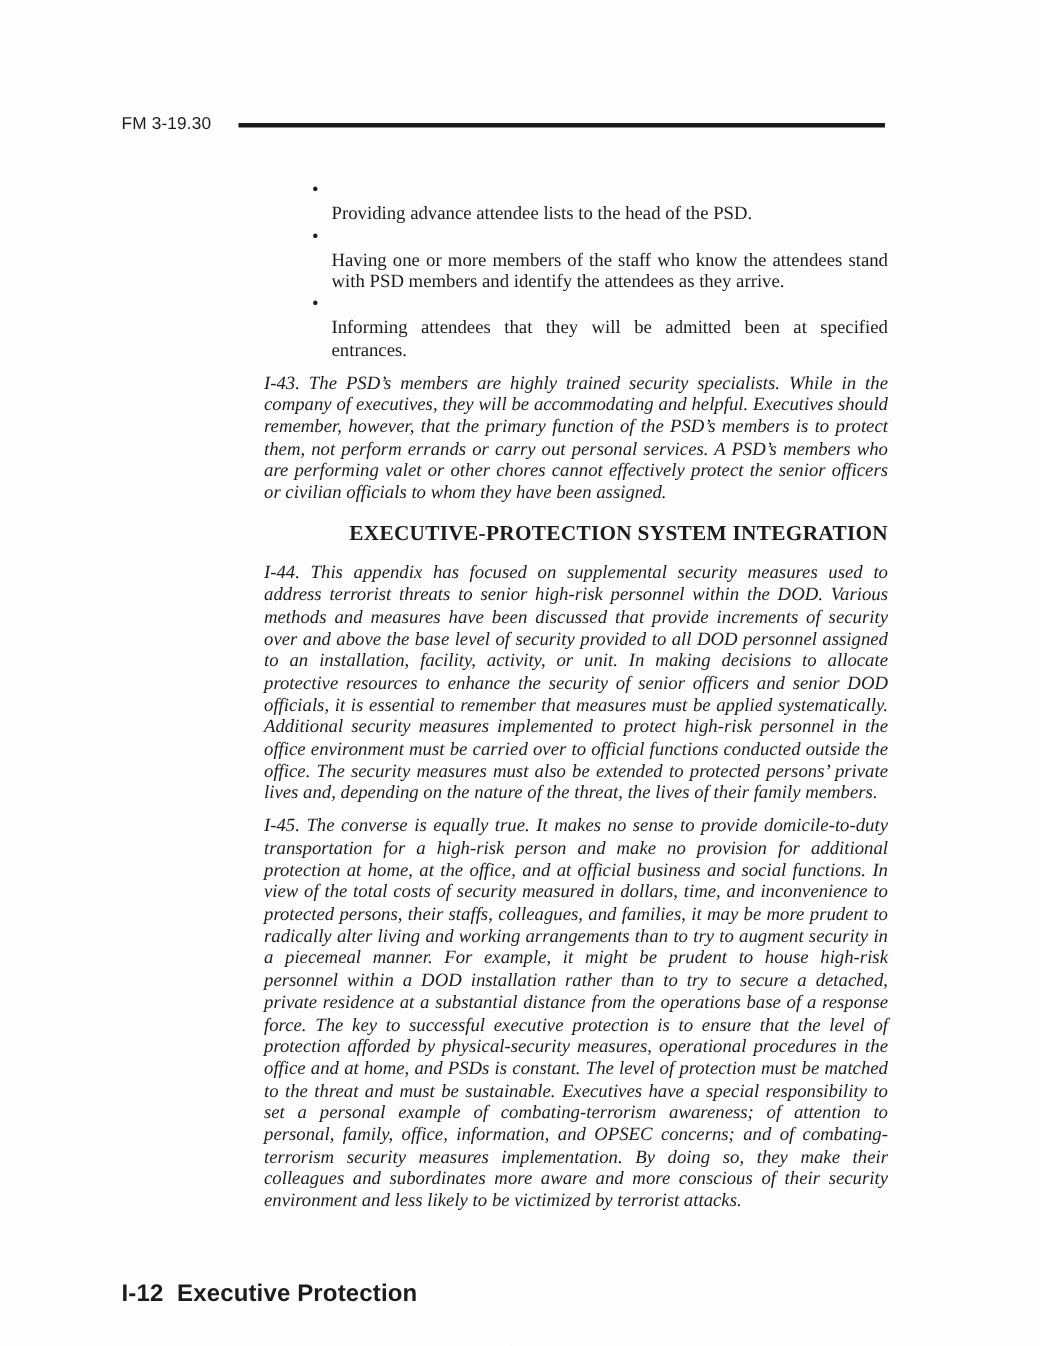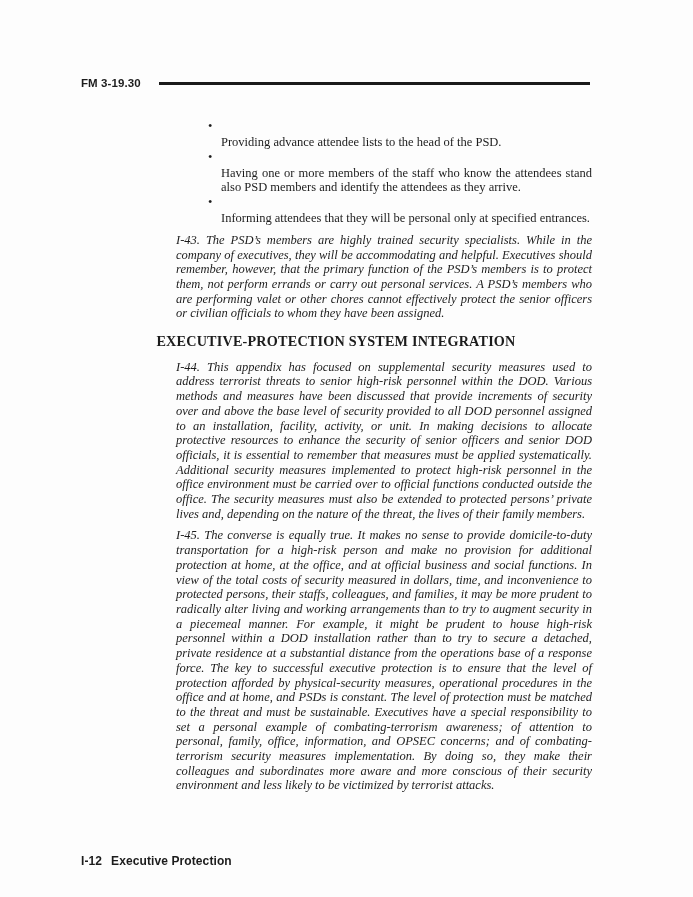--- a/index.html
+++ b/index.html
@@ -20,21 +20,21 @@
   .page-header {
     position: absolute;
     left: 81px;
     top: 77px;
     width: 509px;
     display: flex;
     align-items: center;
   }
   .doc-number {
     font-family: "Liberation Sans", sans-serif;
-    font-weight: 700;
+    font-weight: 400;
     font-size: 11.5px;
     letter-spacing: 0.1px;
     white-space: nowrap;
   }
   .header-rule {
     flex: 1;
     height: 2.2px;
     background: #1a1a1a;
     margin-left: 18px;
     margin-top: 1px;
@@ -73,31 +73,31 @@
     font-style: italic;
   }
   .para-i44 {
     margin-top: 11px;
   }
   .section-heading {
     font-family: "Liberation Serif", "DejaVu Serif", serif;
     font-size: 14.2px;
     font-weight: 700;
     letter-spacing: 0.2px;
-    text-align: center;
+    text-align: right;
     margin: 13px 0 0 -96px;
   }
   
   .page-footer {
     position: absolute;
     left: 81px;
     top: 854px;
     font-family: "Liberation Sans", sans-serif;
     font-weight: 700;
-    font-size: 12px;
+    font-size: 16px;
     letter-spacing: 0.1px;
   }
   .footer-title {
     margin-left: 9px;
   }
 </style>
 </head>
 <body>
 
 <div class="page">
@@ -109,25 +109,25 @@
 
   <div class="body-col">
 
     <ul class="bullet-list">
       <li class="bullet-item">
         <span class="bullet-marker">•</span>
         <span class="bullet-text">Providing advance attendee lists to the head of the PSD.</span>
       </li>
       <li class="bullet-item">
         <span class="bullet-marker">•</span>
-        <span class="bullet-text">Having one or more members of the staff who know the attendees stand also PSD members and identify the attendees as they arrive.</span>
+        <span class="bullet-text">Having one or more members of the staff who know the attendees stand with PSD members and identify the attendees as they arrive.</span>
       </li>
       <li class="bullet-item">
         <span class="bullet-marker">•</span>
-        <span class="bullet-text">Informing attendees that they will be personal only at specified entrances.</span>
+        <span class="bullet-text">Informing attendees that they will be admitted been at specified entrances.</span>
       </li>
     </ul>
 
     <p class="para">I-43. The PSD’s members are highly trained security specialists. While in the company of executives, they will be accommodating and helpful. Executives should remember, however, that the primary function of the PSD’s members is to protect them, not perform errands or carry out personal services. A PSD’s members who are performing valet or other chores cannot effectively protect the senior officers or civilian officials to whom they have been assigned.</p>
 
     <h2 class="section-heading">EXECUTIVE-PROTECTION SYSTEM INTEGRATION</h2>
 
     <p class="para para-i44">I-44. This appendix has focused on supplemental security measures used to address terrorist threats to senior high-risk personnel within the DOD. Various methods and measures have been discussed that provide increments of security over and above the base level of security provided to all DOD personnel assigned to an installation, facility, activity, or unit. In making decisions to allocate protective resources to enhance the security of senior officers and senior DOD officials, it is essential to remember that measures must be applied systematically. Additional security measures implemented to protect high-risk personnel in the office environment must be carried over to official functions conducted outside the office. The security measures must also be extended to protected persons’ private lives and, depending on the nature of the threat, the lives of their family members.</p>
 
     <p class="para">I-45. The converse is equally true. It makes no sense to provide domicile-to-duty transportation for a high-risk person and make no provision for additional protection at home, at the office, and at official business and social functions. In view of the total costs of security measured in dollars, time, and inconvenience to protected persons, their staffs, colleagues, and families, it may be more prudent to radically alter living and working arrangements than to try to augment security in a piecemeal manner. For example, it might be prudent to house high-risk personnel within a DOD installation rather than to try to secure a detached, private residence at a substantial distance from the operations base of a response force. The key to successful executive protection is to ensure that the level of protection afforded by physical-security measures, operational procedures in the office and at home, and PSDs is constant. The level of protection must be matched to the threat and must be sustainable. Executives have a special responsibility to set a personal example of combating-terrorism awareness; of attention to personal, family, office, information, and OPSEC concerns; and of combating-terrorism security measures implementation. By doing so, they make their colleagues and subordinates more aware and more conscious of their security environment and less likely to be victimized by terrorist attacks.</p>

